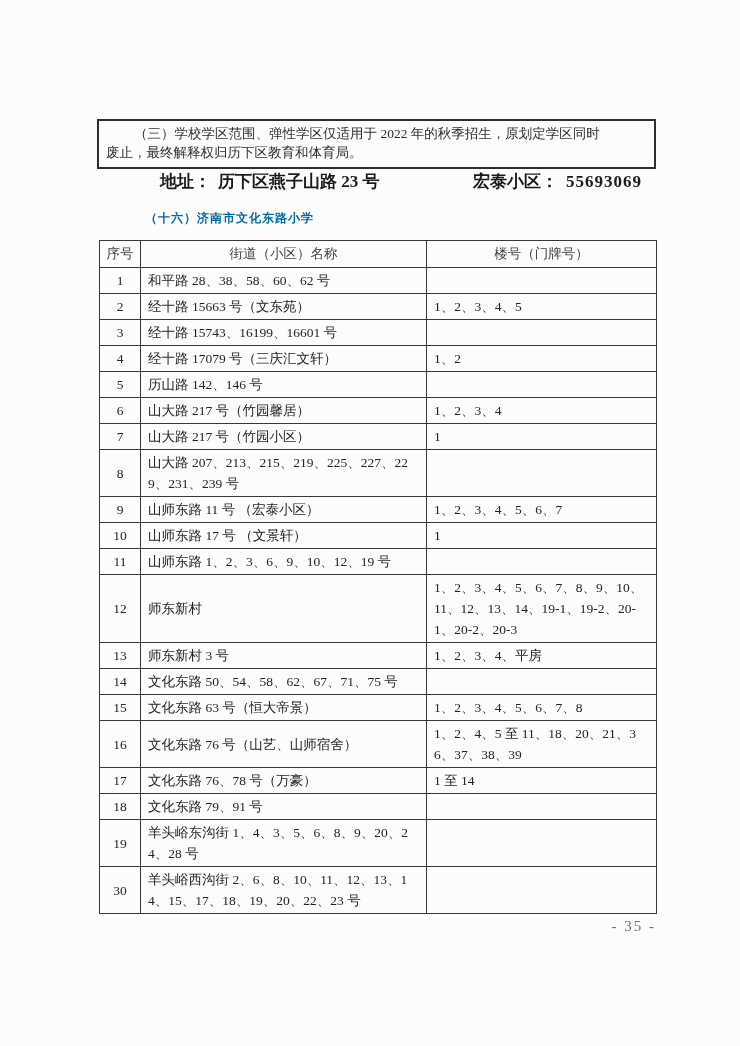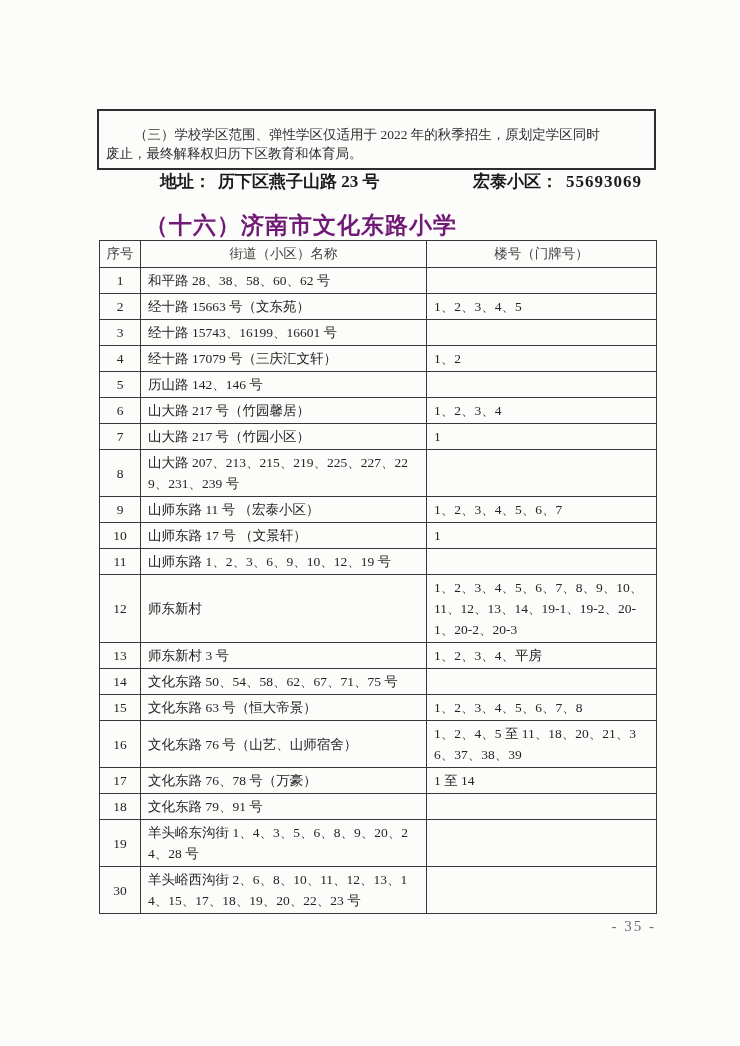--- a/index.html
+++ b/index.html
@@ -5,43 +5,43 @@
   html, body { margin:0; padding:0; background:#ffffff; }
   .page {
     position:relative;
     width:740px; height:1046px;
     background:#fcfcfb;
     font-family:"Liberation Serif","DejaVu Serif",serif;
     color:#262626;
     overflow:hidden;
   }
   .notice-box {
-    position:absolute; left:97px; top:109px; width:559px;
+    position:absolute; left:97px; top:119px; width:559px;
     box-sizing:border-box;
     border:2px solid #2e2e2e;
-    padding:14px 8px 5px 7px;
+    padding:3px 8px 5px 7px;
     font-size:13.5px; line-height:19px;
     color:#2f2f2f;
   }
   .notice-line-first { display:block; text-indent:28px; }
   .notice-line-rest  { display:block; }
 
   .address-line {
     position:absolute; left:120px; top:170px; width:536px;
     font-size:17px; font-weight:bold; color:#1b1b1b;
     white-space:nowrap;
     margin-left:40px;
   }
   .address-value { margin-left:7px; }
   .phone-group { position:absolute; left:313px; top:0; }
   .phone-value { margin-left:8px; letter-spacing:1px; }
 
   .section-title {
     position:absolute; left:145px; top:210px;
-    font-size:23px; font-weight:bold; color:#701a75;
+    font-size:12px; font-weight:bold; color:#0369a1;
     letter-spacing:1px; white-space:nowrap;
   }
 
   table.district-table {
     position:absolute; left:99px; top:240px;
     width:557px;
     border-collapse:collapse; table-layout:fixed;
     font-size:13.5px; color:#242424;
   }
   .district-table col.c-no     { width:41px; }

